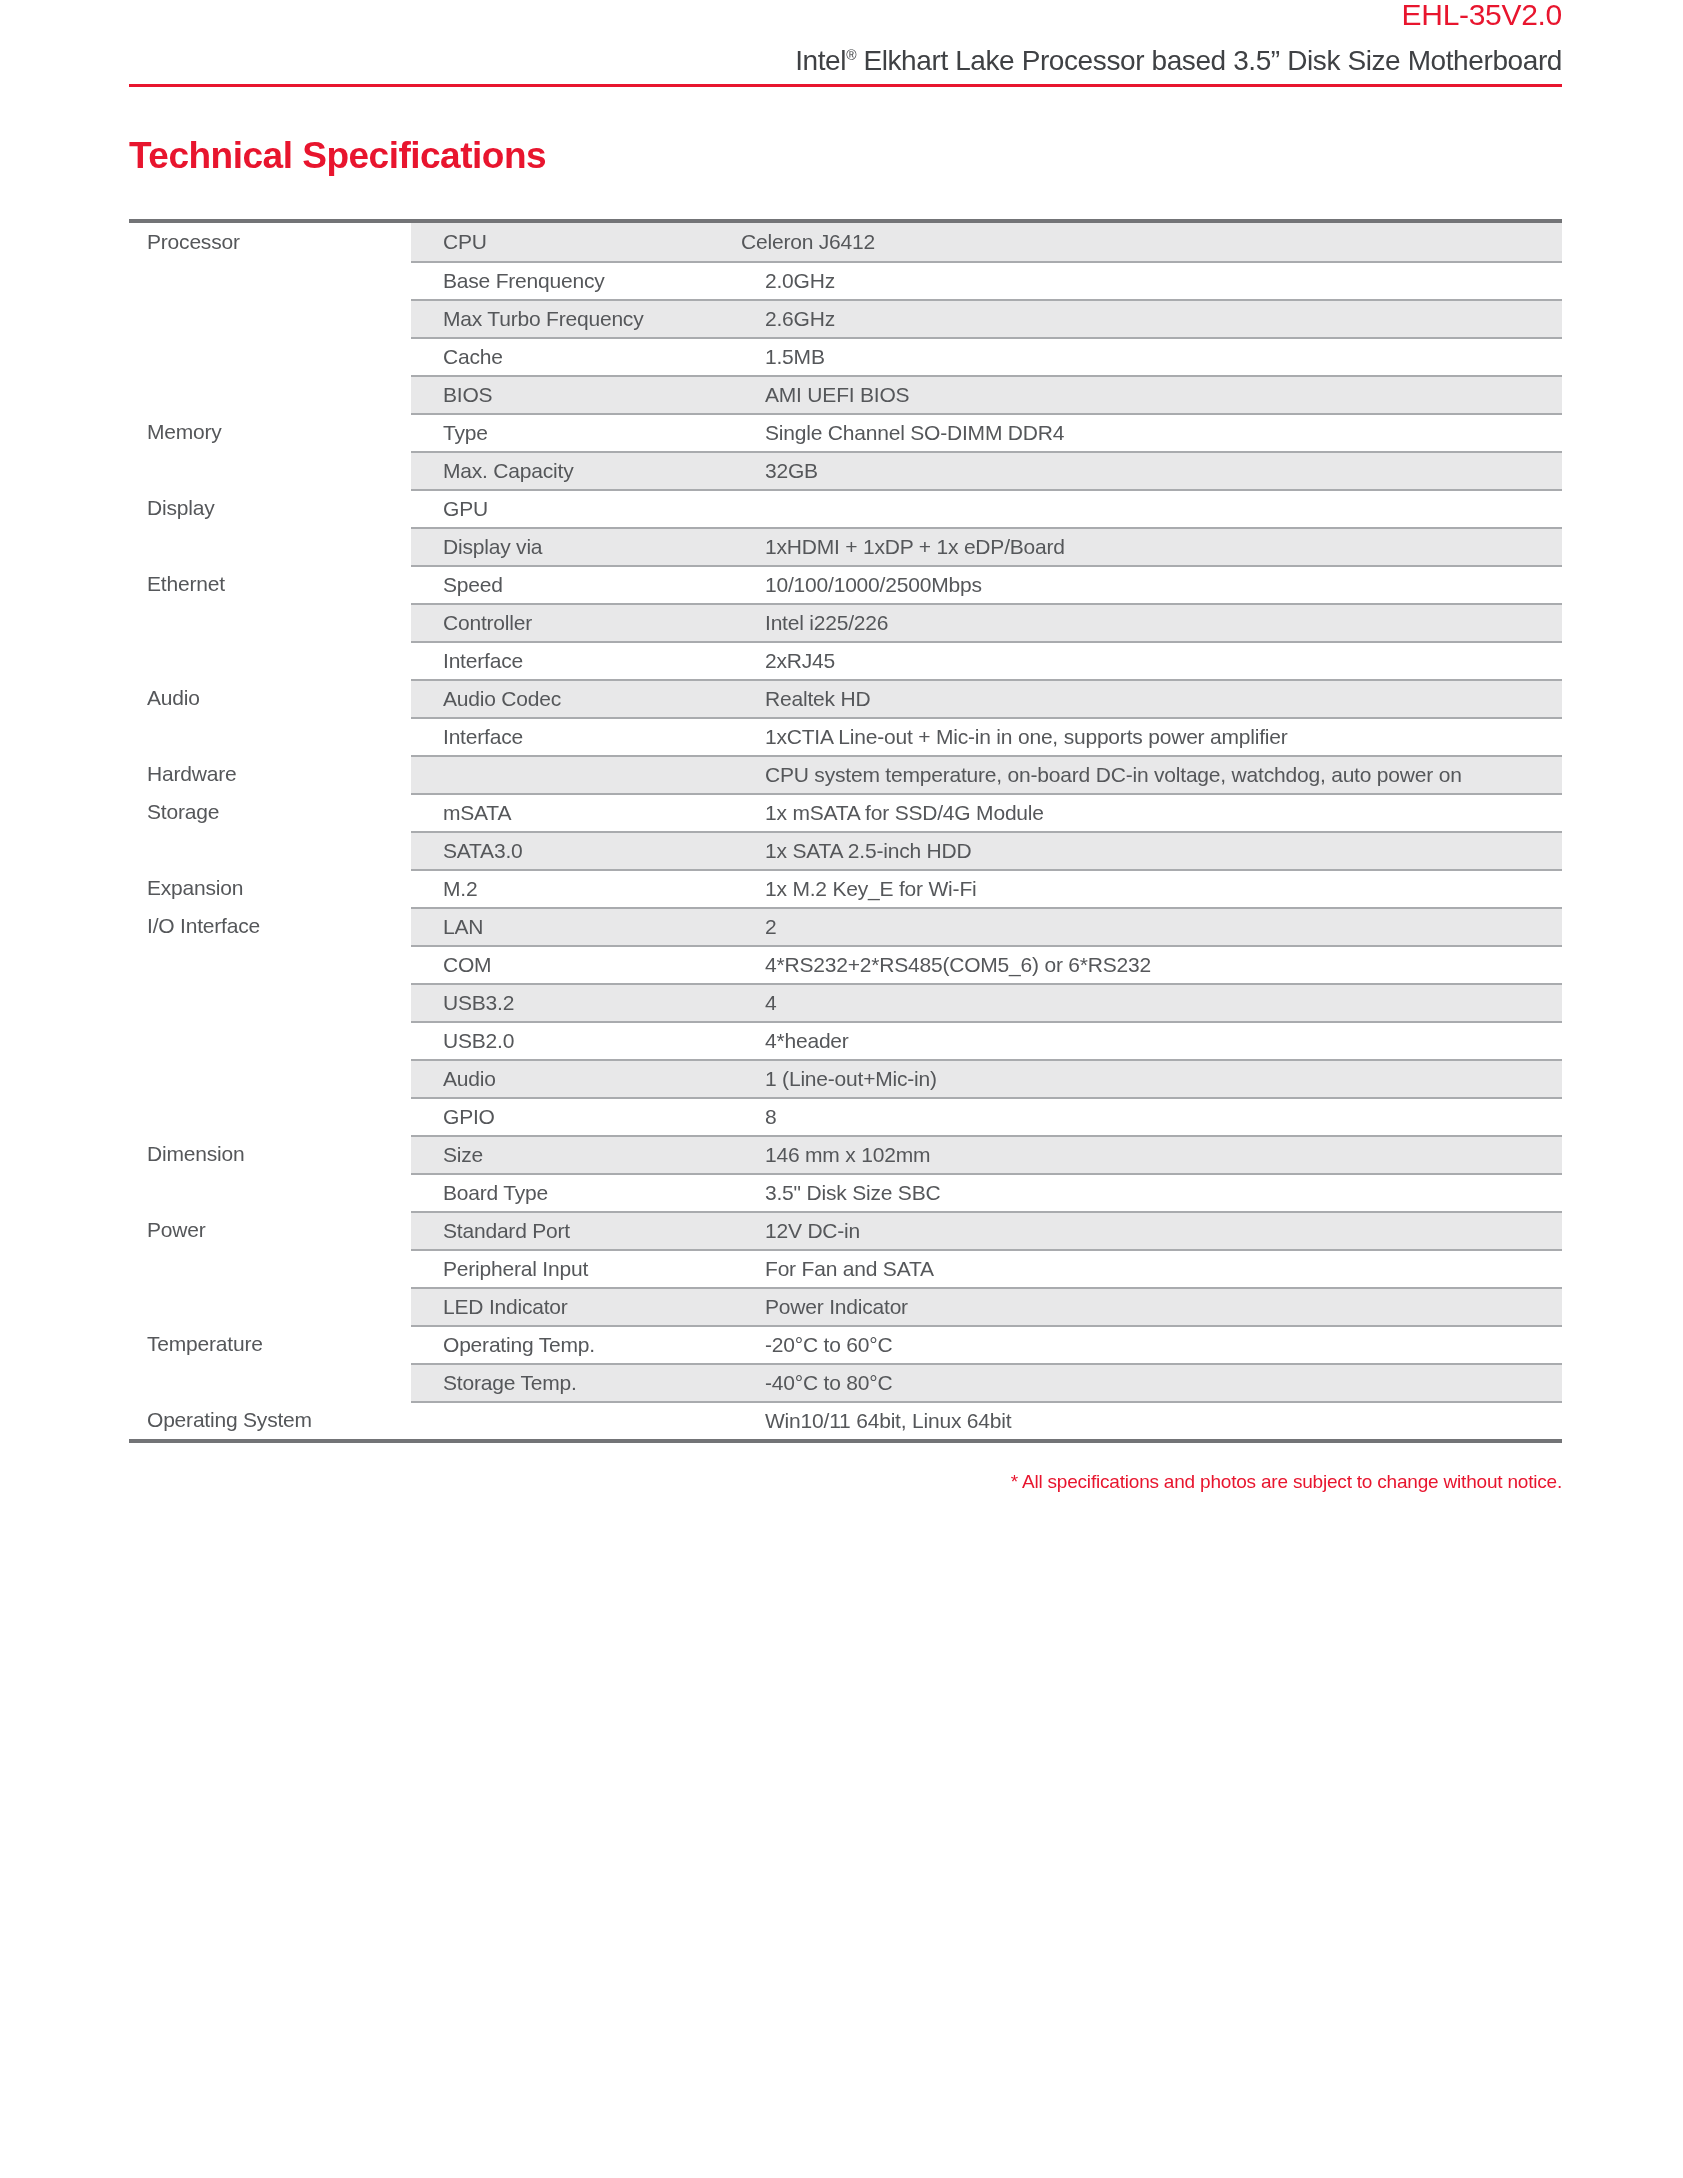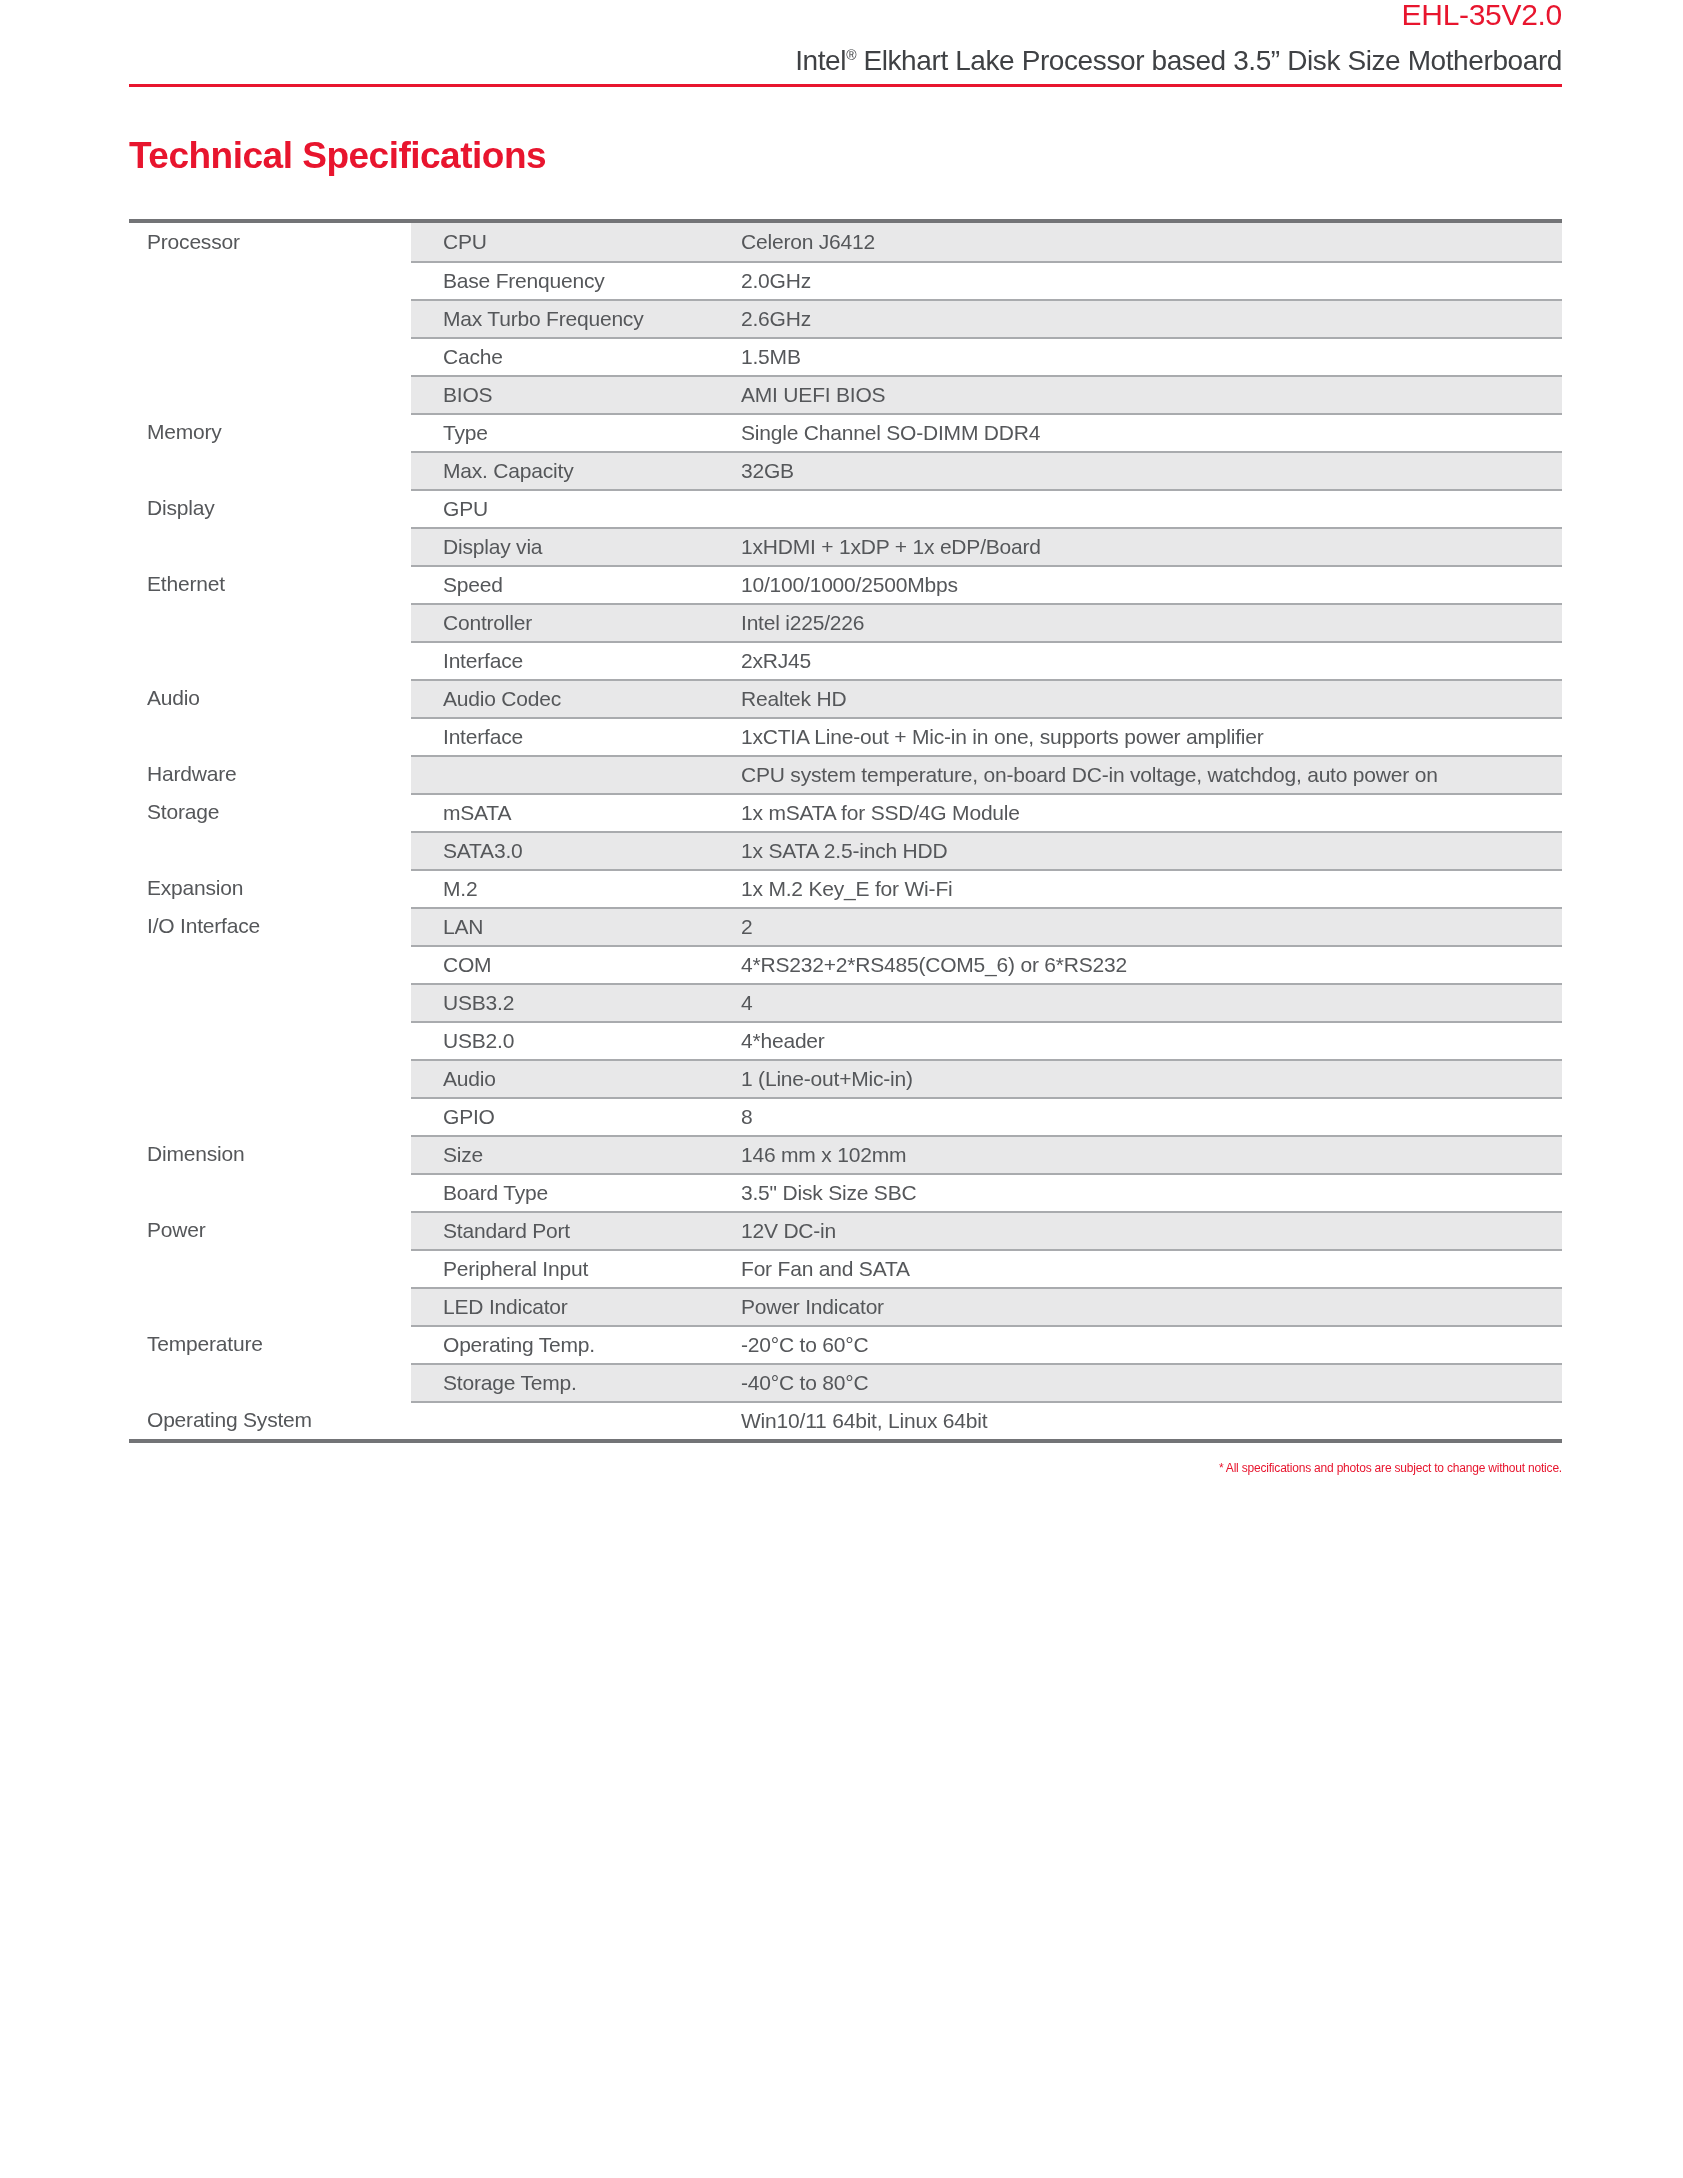--- a/index.html
+++ b/index.html
@@ -47,31 +47,31 @@
   .spec-row{display:flex;height:38px;font-size:21px;letter-spacing:-0.2px;}
   .spec-row .cat{
     width:282px;flex:0 0 282px;
     display:flex;align-items:center;
     padding-left:18px;color:var(--ink);
   }
   .spec-row .cells{
     flex:1;display:flex;align-self:stretch;align-items:center;
   }
   .spec-row:nth-child(odd) .cells{background:var(--row-gray);}
-  .spec-row + .spec-row .cells{border-top:2px solid var(--sep);}
+  .spec-row + .spec-row .cells{border-top:2px solid var(--sep);gap:24px;}
   .spec-row .attr{
     width:330px;flex:0 0 330px;
     padding-left:32px;color:var(--ink);
   }
   .spec-row .val{flex:1;padding-right:10px;color:var(--ink);white-space:nowrap;}
 
   
   .footnote{
-    margin-top:18px;text-align:right;
-    font-size:12px;letter-spacing:-0.2px;color:var(--red);
+    margin-top:28px;text-align:right;
+    font-size:19px;letter-spacing:-0.2px;color:var(--red);
   }
 </style>
 </head>
 <body>
 
 <div class="page">
   <div class="content">
 
     <div class="model">EHL-35V2.0</div>
 

